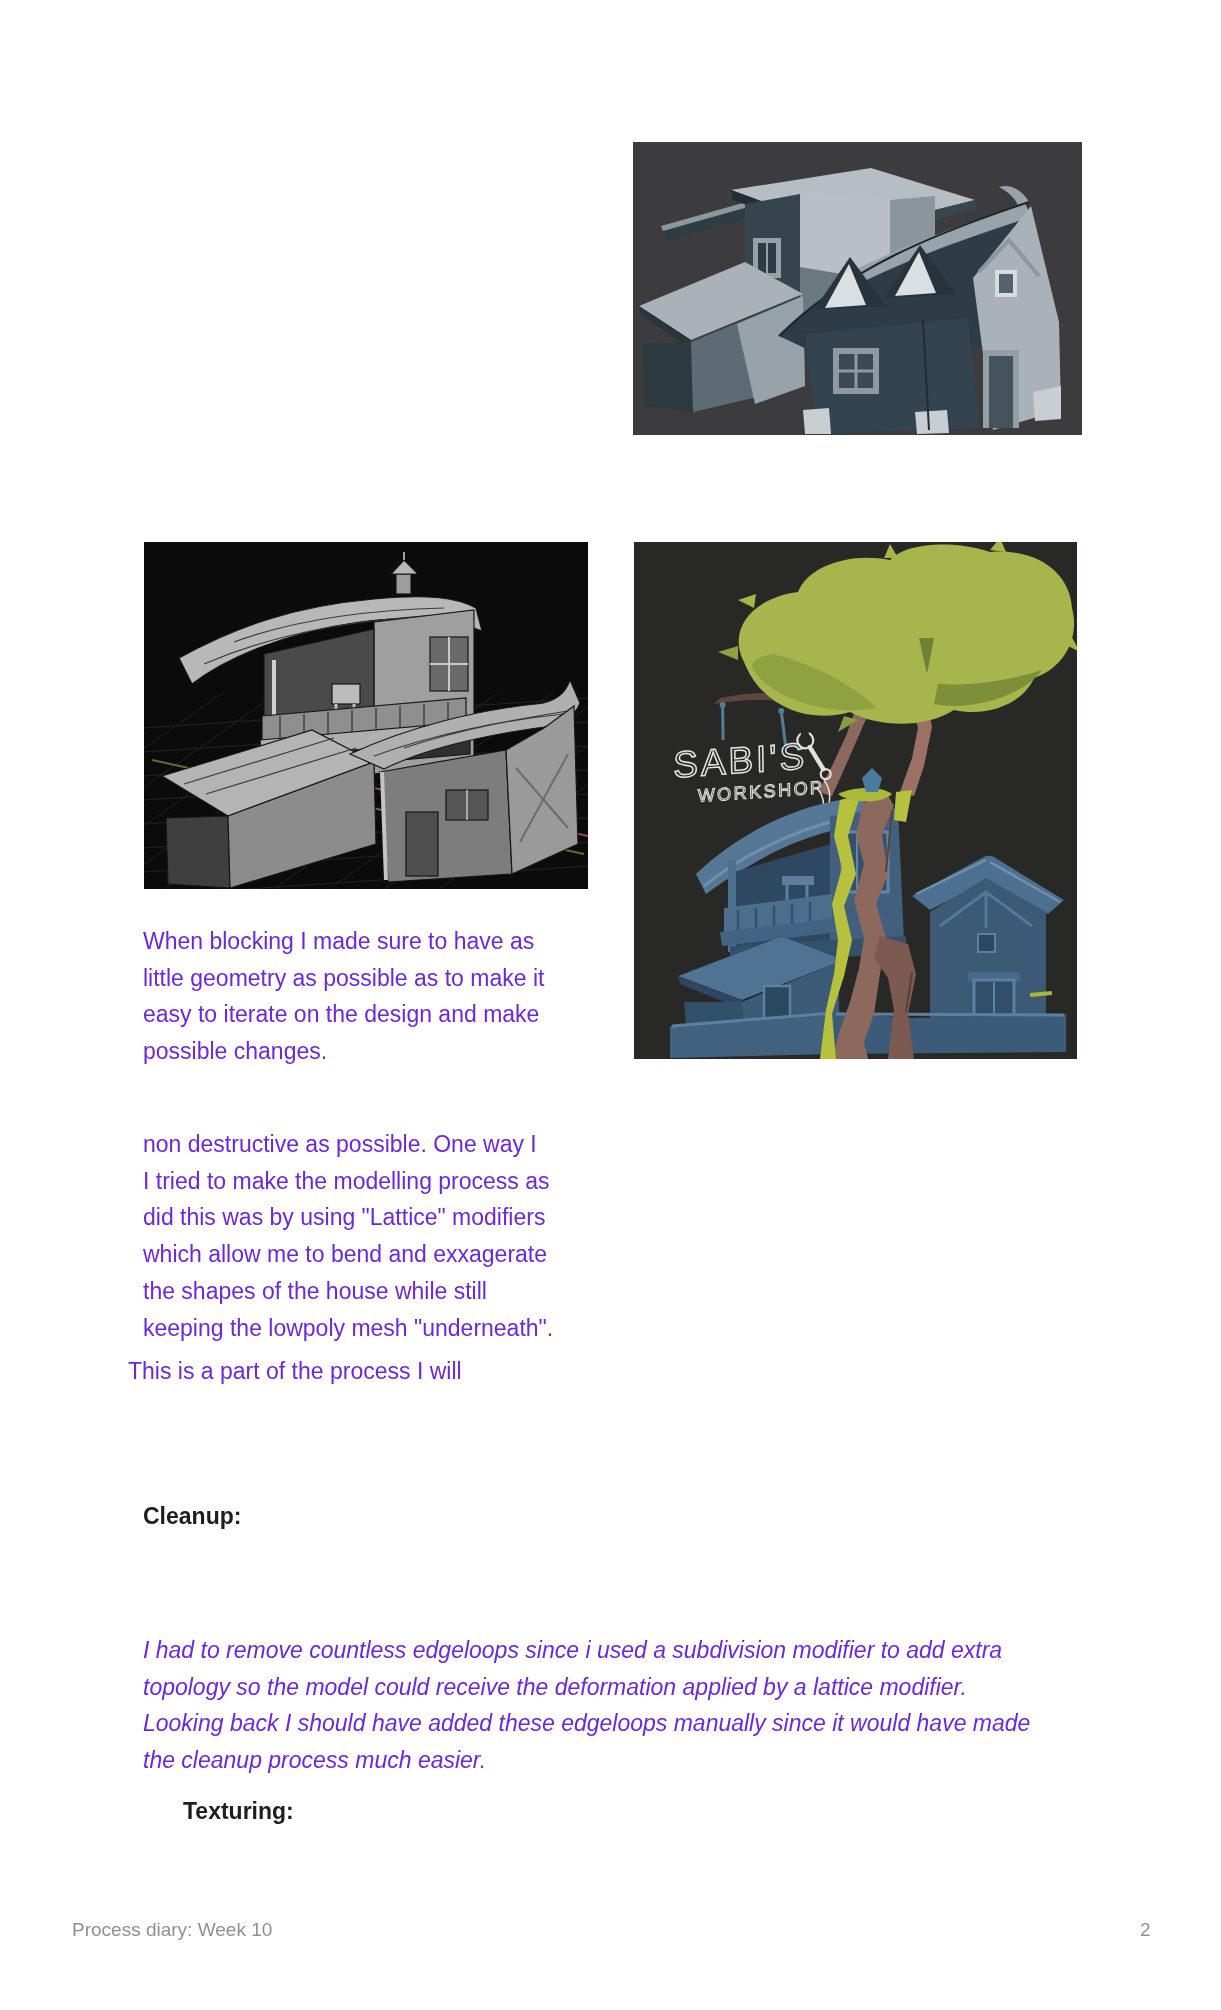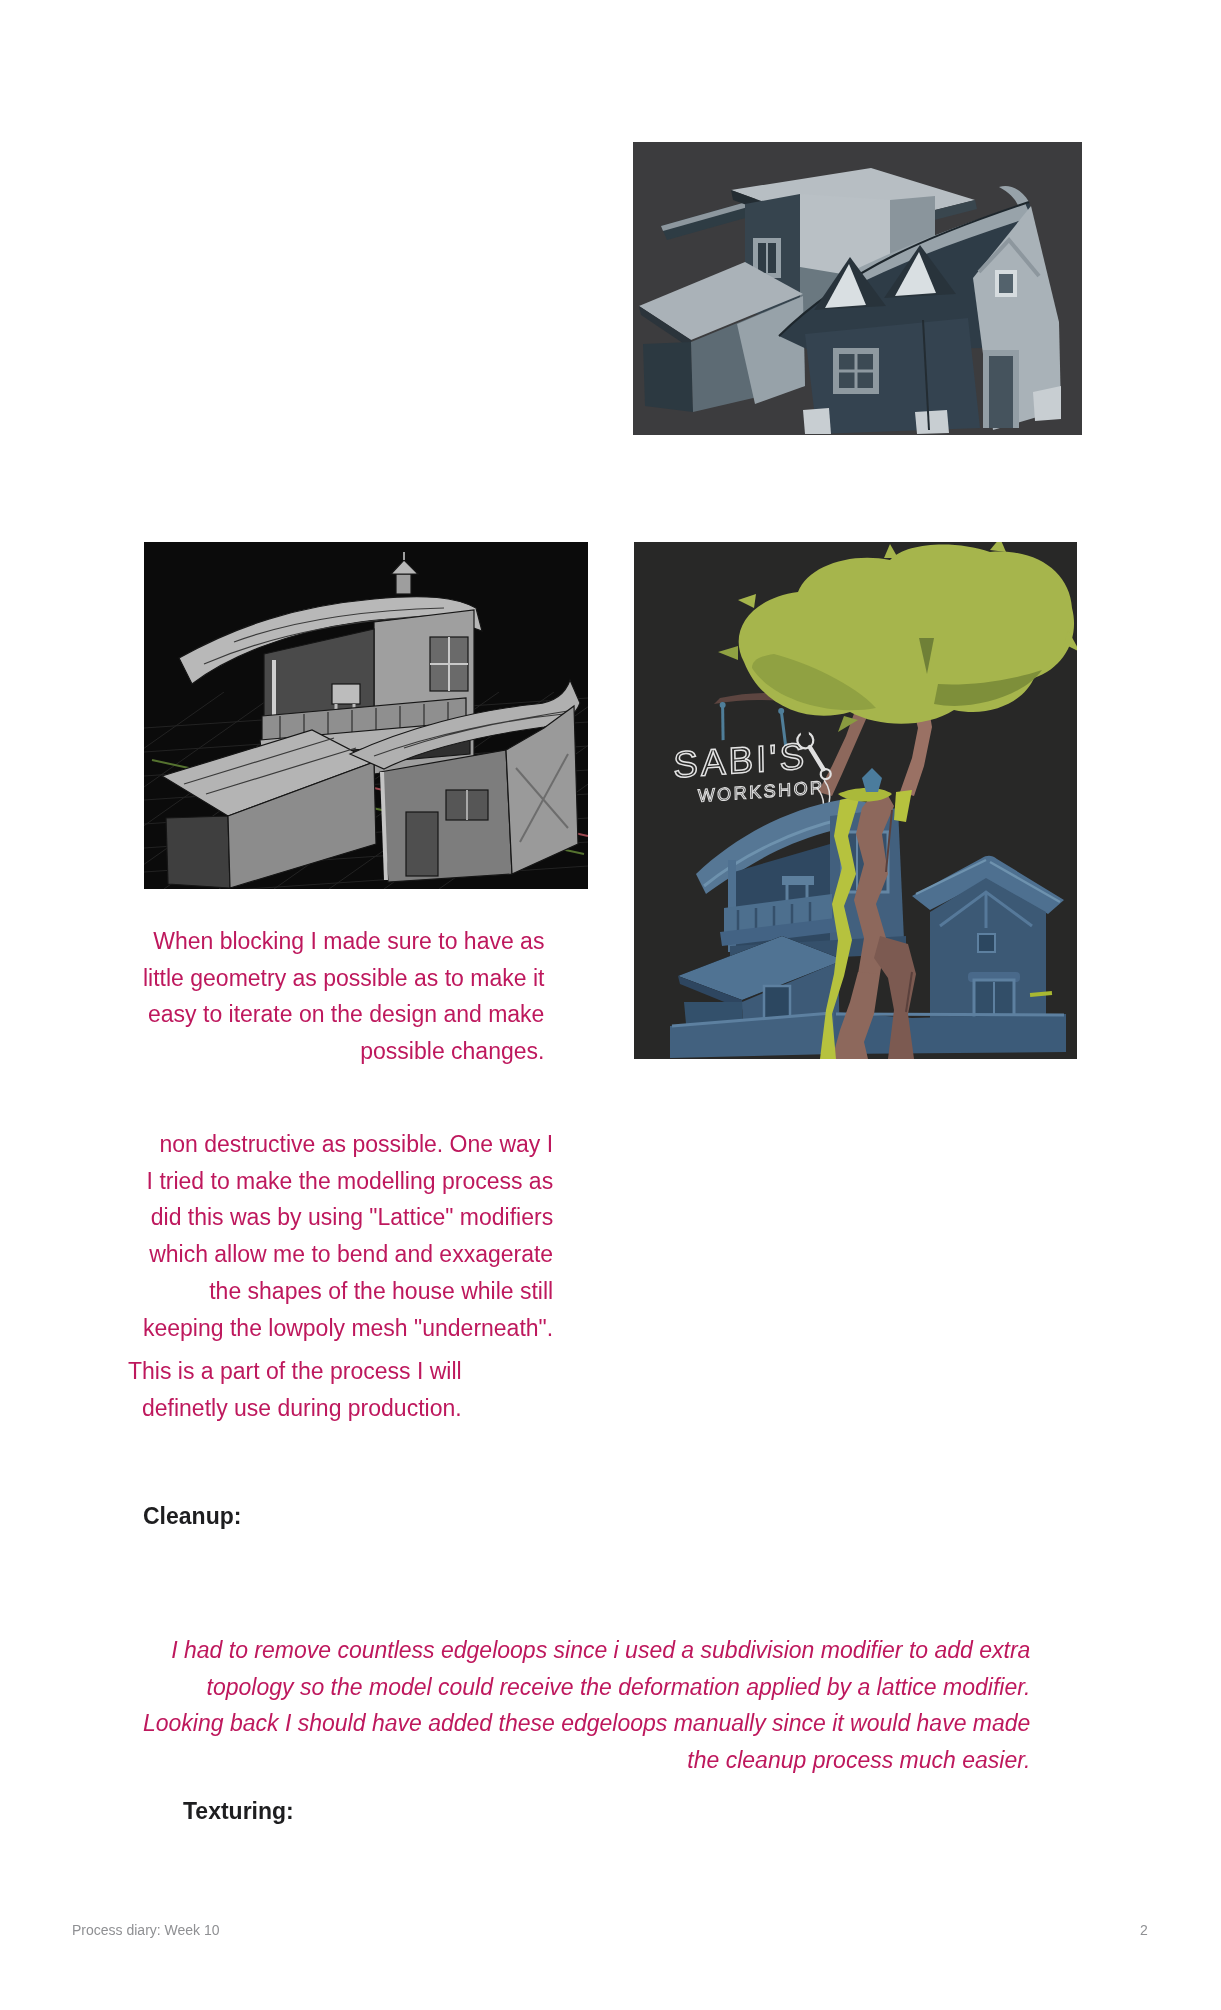--- a/index.html
+++ b/index.html
@@ -2,24 +2,24 @@
 <html><head>
 <meta charset="utf-8">
 <style>
   html,body{margin:0;padding:0;background:#e9e9e9;}
   #page{
     position:relative;width:1221px;height:2010px;background:#ffffff;
     font-family:"Liberation Sans",sans-serif;color:#1e1e20;overflow:hidden;margin:0 auto;
   }
   .figure{position:absolute;overflow:hidden;}
   .figure svg{display:block;}
-  .para{position:absolute;font-size:23px;line-height:36.7px;color:#be185d;text-align:right;}
+  .para{position:absolute;font-size:23px;line-height:36.7px;color:#6d28d9;}
   .para .ln{white-space:nowrap;}
   .heading{position:absolute;font-size:23px;line-height:36.7px;color:#1e1e20;white-space:nowrap;font-weight:bold;}
-  .footer-text{position:absolute;font-size:14px;line-height:22px;color:#8f9093;white-space:nowrap;}
+  .footer-text{position:absolute;font-size:19px;line-height:22px;color:#8f9093;white-space:nowrap;}
 </style>
 </head>
 <body>
 
 <div id="page">
 
   <div class="figure" style="left:633px;top:142px;width:449px;height:293px;">
     <svg width="449" height="293" viewBox="0 0 449 293">
       <rect width="449" height="293" fill="#3c3c3e"></rect>
 
@@ -285,21 +285,20 @@
     <div class="ln">non destructive as possible. One way I</div>
     <div class="ln">I tried to make the modelling process as</div>
     <div class="ln">did this was by using "Lattice" modifiers</div>
     <div class="ln">which allow me to bend and exxagerate</div>
     <div class="ln">the shapes of the house while still</div>
     <div class="ln">keeping the lowpoly mesh "underneath".</div>
   </div>
 
   <div class="para" style="left:128px;top:1353px;">
     <div class="ln">This is a part of the process I will</div>
-    <div class="ln">definetly use during production.</div>
   </div>
 
   <div class="heading" style="left:143px;top:1498px;">Cleanup:</div>
 
   <div class="para" style="left:143px;top:1632px;font-style:italic;">
     <div class="ln">I had to remove countless edgeloops since i used a subdivision modifier to add extra</div>
     <div class="ln">topology so the model could receive the deformation applied by a lattice modifier.</div>
     <div class="ln">Looking back I should have added these edgeloops manually since it would have made</div>
     <div class="ln">the cleanup process much easier.</div>
   </div>

